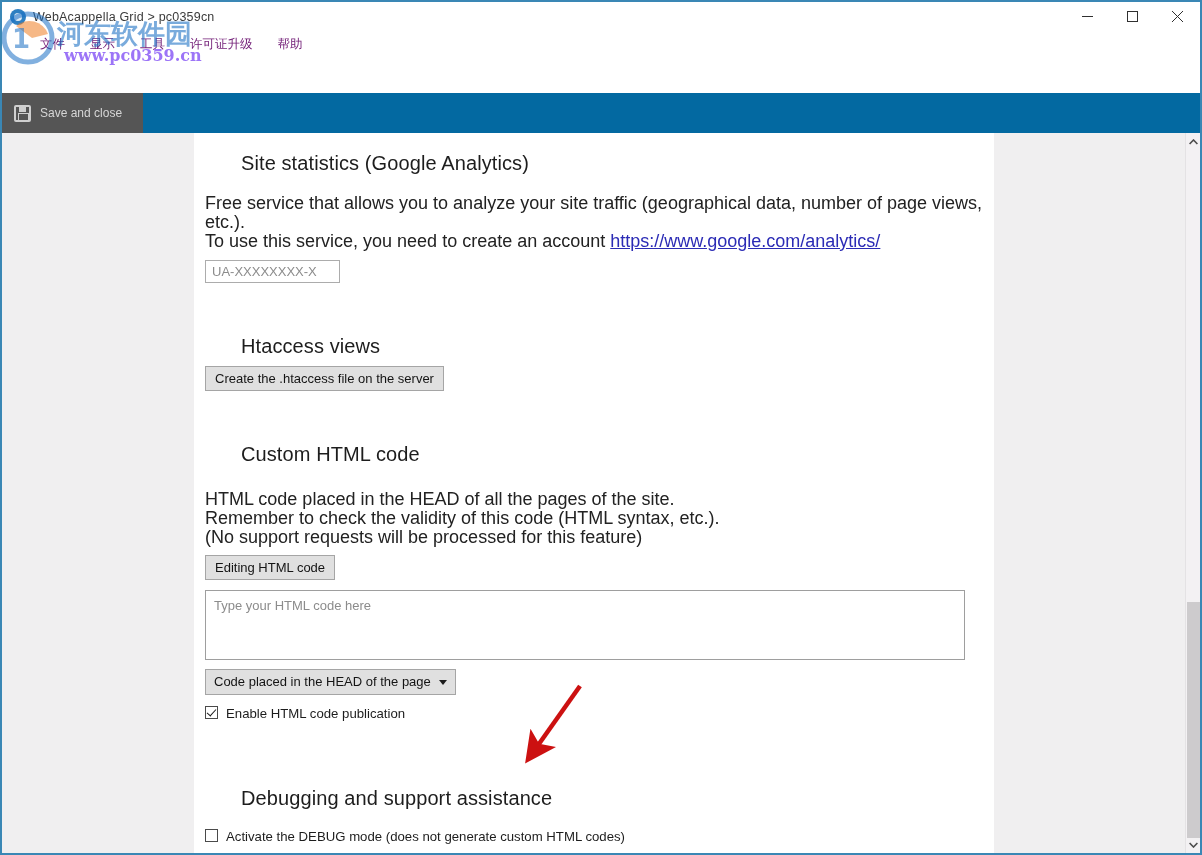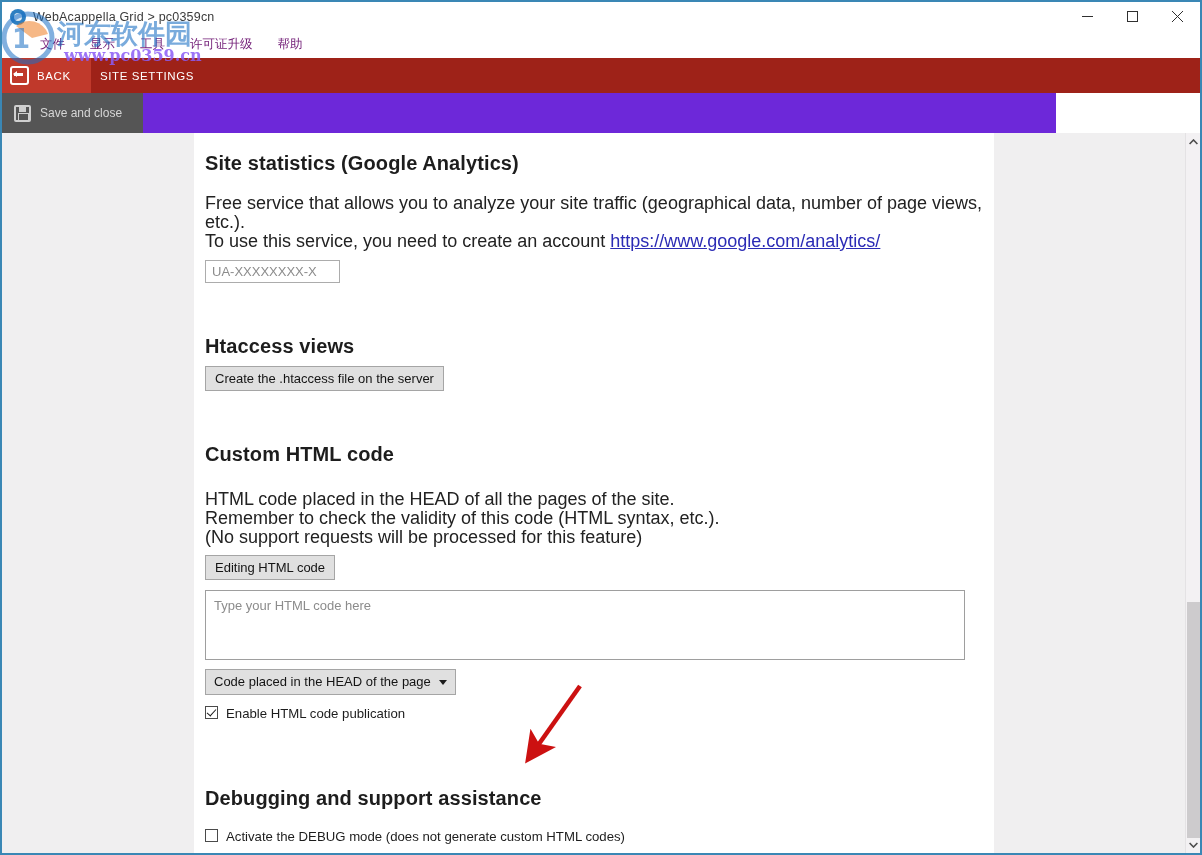--- a/index.html
+++ b/index.html
@@ -97,22 +97,22 @@
   }
   .site-settings {
     display: flex; align-items: center;
     padding-left: 9px;
     font-size: 11.5px; color: #ffffff; letter-spacing: .6px;
   }
 
   
   .darkbar {
     position: absolute; left: 0; top: 91px;
-    width: 1054px; height: 40px;
-    background: #6d28d9;
+    width: 1198px; height: 40px;
+    background: #0369a1;
     display: flex; align-items: flex-start;
   }
   .save-btn {
     width: 141px; height: 40px;
     background: #555555;
     display: flex; align-items: center;
     padding-left: 12px;
   }
   .save-icon {
     width: 17px; height: 17px; flex: none;
@@ -148,22 +148,23 @@
   }
   .rightpane {
     position: absolute; left: 992px; top: 0;
     width: 191px; height: 720px;
     background: #f0eff0;
   }
 
   
   .inner { padding: 0 0 0 11px; position: relative; }
   h2.section {
-    font-size: 20px; font-weight: bold; color: #1d1d1d;
+    font-size: 20px; font-weight: normal; color: #1d1d1d;
     letter-spacing: .1px;
+    margin-left: 36px;
   }
   p.desc {
     font-size: 18px; color: #222222; line-height: 19px;
   }
   a.link { color: #2b2bb5; text-decoration: underline; }
 
   .txtinput {
     font-family: "Liberation Sans", sans-serif;
     font-size: 13px; color: #7c7c7c;
     border: 1px solid #acacac; background: #ffffff;
@@ -290,29 +291,20 @@
   </div>
 
   <div class="menubar">
     <span class="menu-item">文件</span>
     <span class="menu-item">显示</span>
     <span class="menu-item">工具</span>
     <span class="menu-item">许可证升级</span>
     <span class="menu-item">帮助</span>
   </div>
 
-  <div class="redbar">
-    <div class="back-btn">
-      <span class="back-icon"></span>
-      <span class="back-label">BACK</span>
-    </div>
-    <div class="site-settings">
-      <span>SITE SETTINGS</span>
-    </div>
-  </div>
 
   <div class="darkbar">
     <div class="save-btn">
       <span class="save-icon"></span>
       <span class="save-label">Save and close</span>
     </div>
   </div>
 
   <div class="workarea">
 

